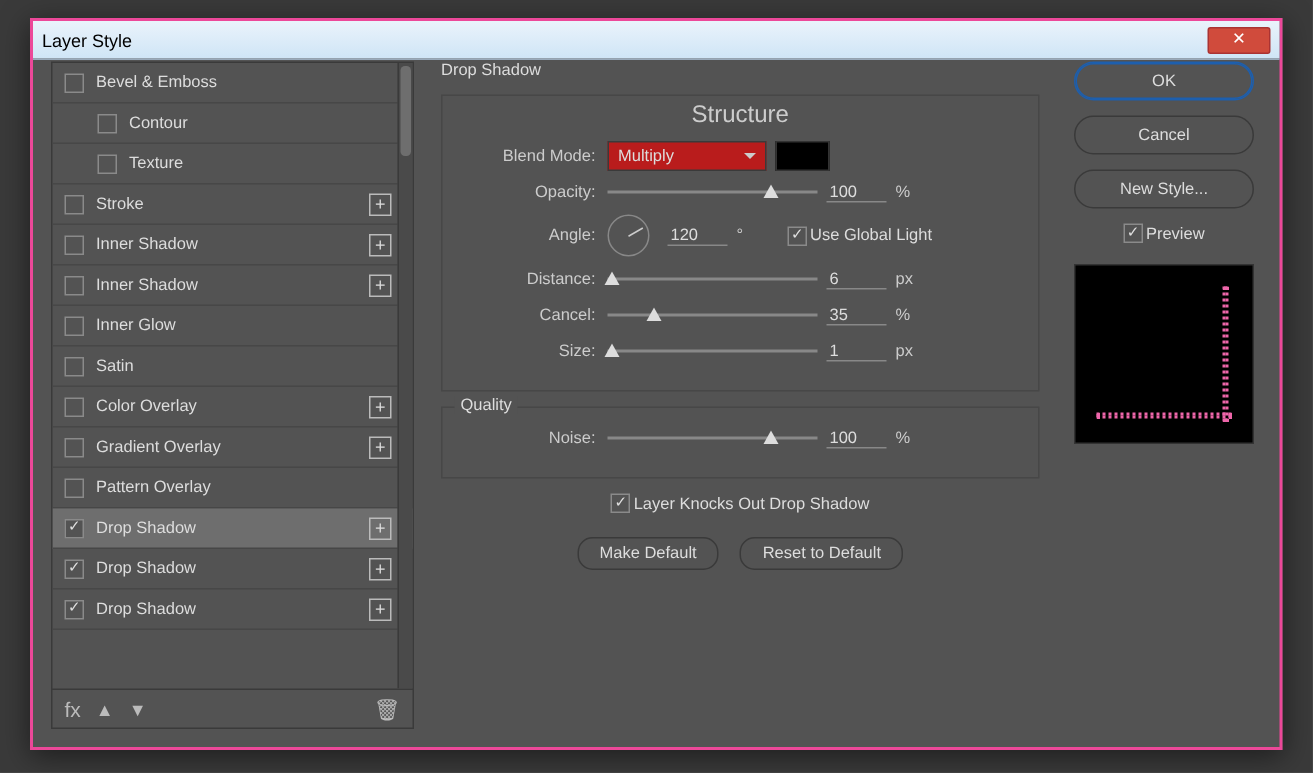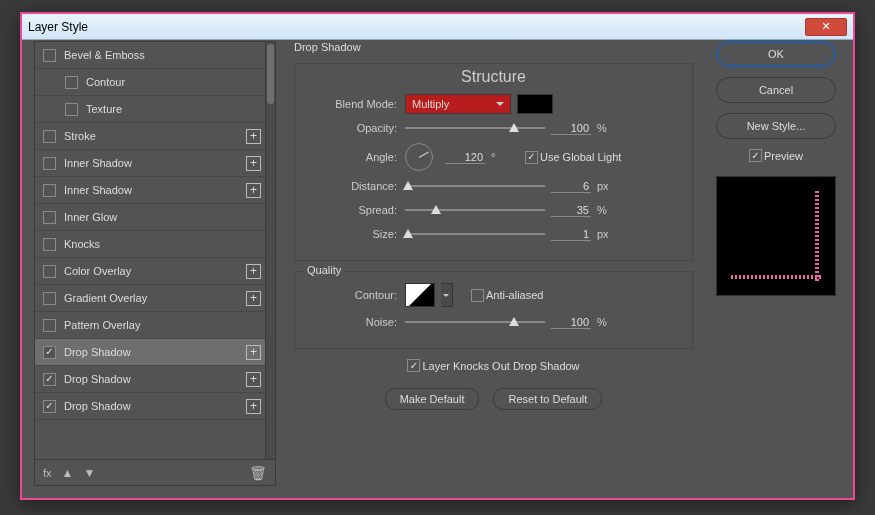--- a/index.html
+++ b/index.html
@@ -14,38 +14,38 @@
 .efflist { flex: 1; background: #535353; border: 1px solid #3a3a3a; overflow: hidden; position: relative; }
 .effscroll { position: absolute; right: 0; top: 0; bottom: 0; width: 10px; background: #4a4a4a; border-left: 1px solid #3a3a3a; }
 .effscroll .thumb { position: absolute; left: 1px; right: 1px; top: 2px; height: 60px; background: #6e6e6e; border-radius: 3px; }
 .effrow { height: 27px; display: flex; align-items: center; border-bottom: 1px solid #474747; padding-left: 8px; padding-right: 12px; position: relative; }
 .effrow.child { padding-left: 30px; }
 .effrow.sel { background: #6e6e6e; }
 .chk { width: 13px; height: 13px; border: 1px solid #8a8a8a; margin-right: 8px; background: #535353; display: flex; align-items: center; justify-content: center; }
 .chk.checked::after { content: "✓"; color: #e0e0e0; font-size: 10px; line-height: 10px; }
 .plusbox { position: absolute; right: 14px; width: 15px; height: 15px; border: 1px solid #bbb; color: #ddd; font-size: 12px; text-align: center; line-height: 12px; }
 .footerrow { height: 26px; border: 1px solid #3a3a3a; border-top: none; display: flex; align-items: center; padding: 0 8px; gap: 10px; color: #bbb; }
-.footerrow .fx { font-size: 11px; }
+.footerrow .fx { font-size: 14px; }
 .footerrow .arrow { font-size: 12px; }
 .footerrow .trash { margin-left: auto; font-size: 14px; }
 
 .center { flex: 1; display: flex; flex-direction: column; gap: 10px; }
 .grp { border: 1px solid #474747; padding: 8px 14px 14px 14px; position: relative; }
 .grp > .grplabel { position: absolute; top: -8px; left: 8px; background: #535353; padding: 0 4px; color: #ddd; }
 .subhead { text-align: center; color: #ccc; margin-bottom: 6px; font-size: 16px; }
 .row { display: flex; align-items: center; height: 24px; }
 .row .lbl { width: 96px; text-align: right; color: #ccc; padding-right: 8px; }
 .row .ctrl { flex: 1; display: flex; align-items: center; gap: 6px; }
 .select { width: 106px; height: 20px; background: #b91c1c; border: 1px solid #3a3a3a; display: flex; align-items: center; padding: 0 6px; color: #ddd; position: relative; }
 .select::after { content: ""; position: absolute; right: 6px; top: 7px; border: 4px solid transparent; border-top-color: #ccc; }
 .swatch { width: 36px; height: 20px; background: #000; border: 1px solid #333; }
 .slider { position: relative; height: 14px; flex: 1; max-width: 140px; }
 .slider .track { position: absolute; left: 0; right: 0; top: 6px; height: 2px; background: #888; }
 .slider .handle { position: absolute; top: 2px; width: 0; height: 0; border-left: 5px solid transparent; border-right: 5px solid transparent; border-bottom: 9px solid #ddd; transform: translateX(-5px); }
-.valbox { width: 40px; text-align: right; color: #ddd; border-bottom: 1px solid #888; padding: 0 2px; }
+.valbox { width: 40px; color: #ddd; border-bottom: 1px solid #888; padding: 0 2px; }
 .unit { width: 20px; color: #ccc; }
 .dial { width: 28px; height: 28px; border: 1px solid #888; border-radius: 50%; position: relative; margin-right: 6px; }
 .dial::after { content: ""; position: absolute; left: 50%; top: 50%; width: 11px; height: 1px; background: #ccc; transform-origin: left center; transform: rotate(-30deg); }
 .chkline { display: flex; align-items: center; gap: 0; color: #ddd; }
 .chkline .chk { margin-right: 2px; }
 .contourwell { width: 30px; height: 24px; background: linear-gradient(135deg,#fff 0%,#fff 49%,#000 51%,#000 100%); border: 1px solid #333; }
 .contourdd { width: 12px; height: 24px; background: #4a4a4a; border: 1px solid #333; border-left: none; position: relative; }
 .contourdd::after { content: ""; position: absolute; left: 2px; top: 10px; border: 3px solid transparent; border-top-color: #ccc; }
 .btns { display: flex; gap: 14px; justify-content: center; margin-top: 6px; }
 .pbtn { padding: 4px 14px; background: #535353; border: 1px solid #3a3a3a; border-radius: 10px; color: #ddd; }
@@ -96,21 +96,21 @@
             <div class="chk"></div>
             <span>Inner Shadow</span>
             <div class="plusbox">+</div>
           </div>
           <div class="effrow">
             <div class="chk"></div>
             <span>Inner Glow</span>
           </div>
           <div class="effrow">
             <div class="chk"></div>
-            <span>Knocks</span>
+            <span>Satin</span>
           </div>
           <div class="effrow">
             <div class="chk"></div>
             <span>Color Overlay</span>
             <div class="plusbox">+</div>
           </div>
           <div class="effrow">
             <div class="chk"></div>
             <span>Gradient Overlay</span>
             <div class="plusbox">+</div>
@@ -192,21 +192,21 @@
           <div class="ctrl">
             <div class="slider">
                 <div class="track"></div>
                 <div class="handle" style="left: 2%;"></div>
               </div>
             <div class="valbox">6</div>
             <div class="unit">px</div>
           </div>
         </div>
         <div class="row">
-          <div class="lbl">Spread:</div>
+          <div class="lbl">Cancel:</div>
           <div class="ctrl">
             <div class="slider">
                 <div class="track"></div>
                 <div class="handle" style="left: 22%;"></div>
               </div>
             <div class="valbox">35</div>
             <div class="unit">%</div>
           </div>
         </div>
         <div class="row">
@@ -217,31 +217,20 @@
                 <div class="handle" style="left: 2%;"></div>
               </div>
             <div class="valbox">1</div>
             <div class="unit">px</div>
           </div>
         </div>
       </div>
 
       <div class="grp">
         <div class="grplabel">Quality</div>
-        <div class="row" style="height:30px;">
-          <div class="lbl">Contour:</div>
-          <div class="ctrl">
-            <div class="contourwell"></div>
-            <div class="contourdd"></div>
-            <div class="chkline" style="margin-left:12px;">
-              <div class="chk"></div>
-              <span>Anti-aliased</span>
-            </div>
-          </div>
-        </div>
         <div class="row">
           <div class="lbl">Noise:</div>
           <div class="ctrl">
             <div class="slider">
                 <div class="track"></div>
                 <div class="handle" style="left: 78%;"></div>
               </div>
             <div class="valbox">100</div>
             <div class="unit">%</div>
           </div>

